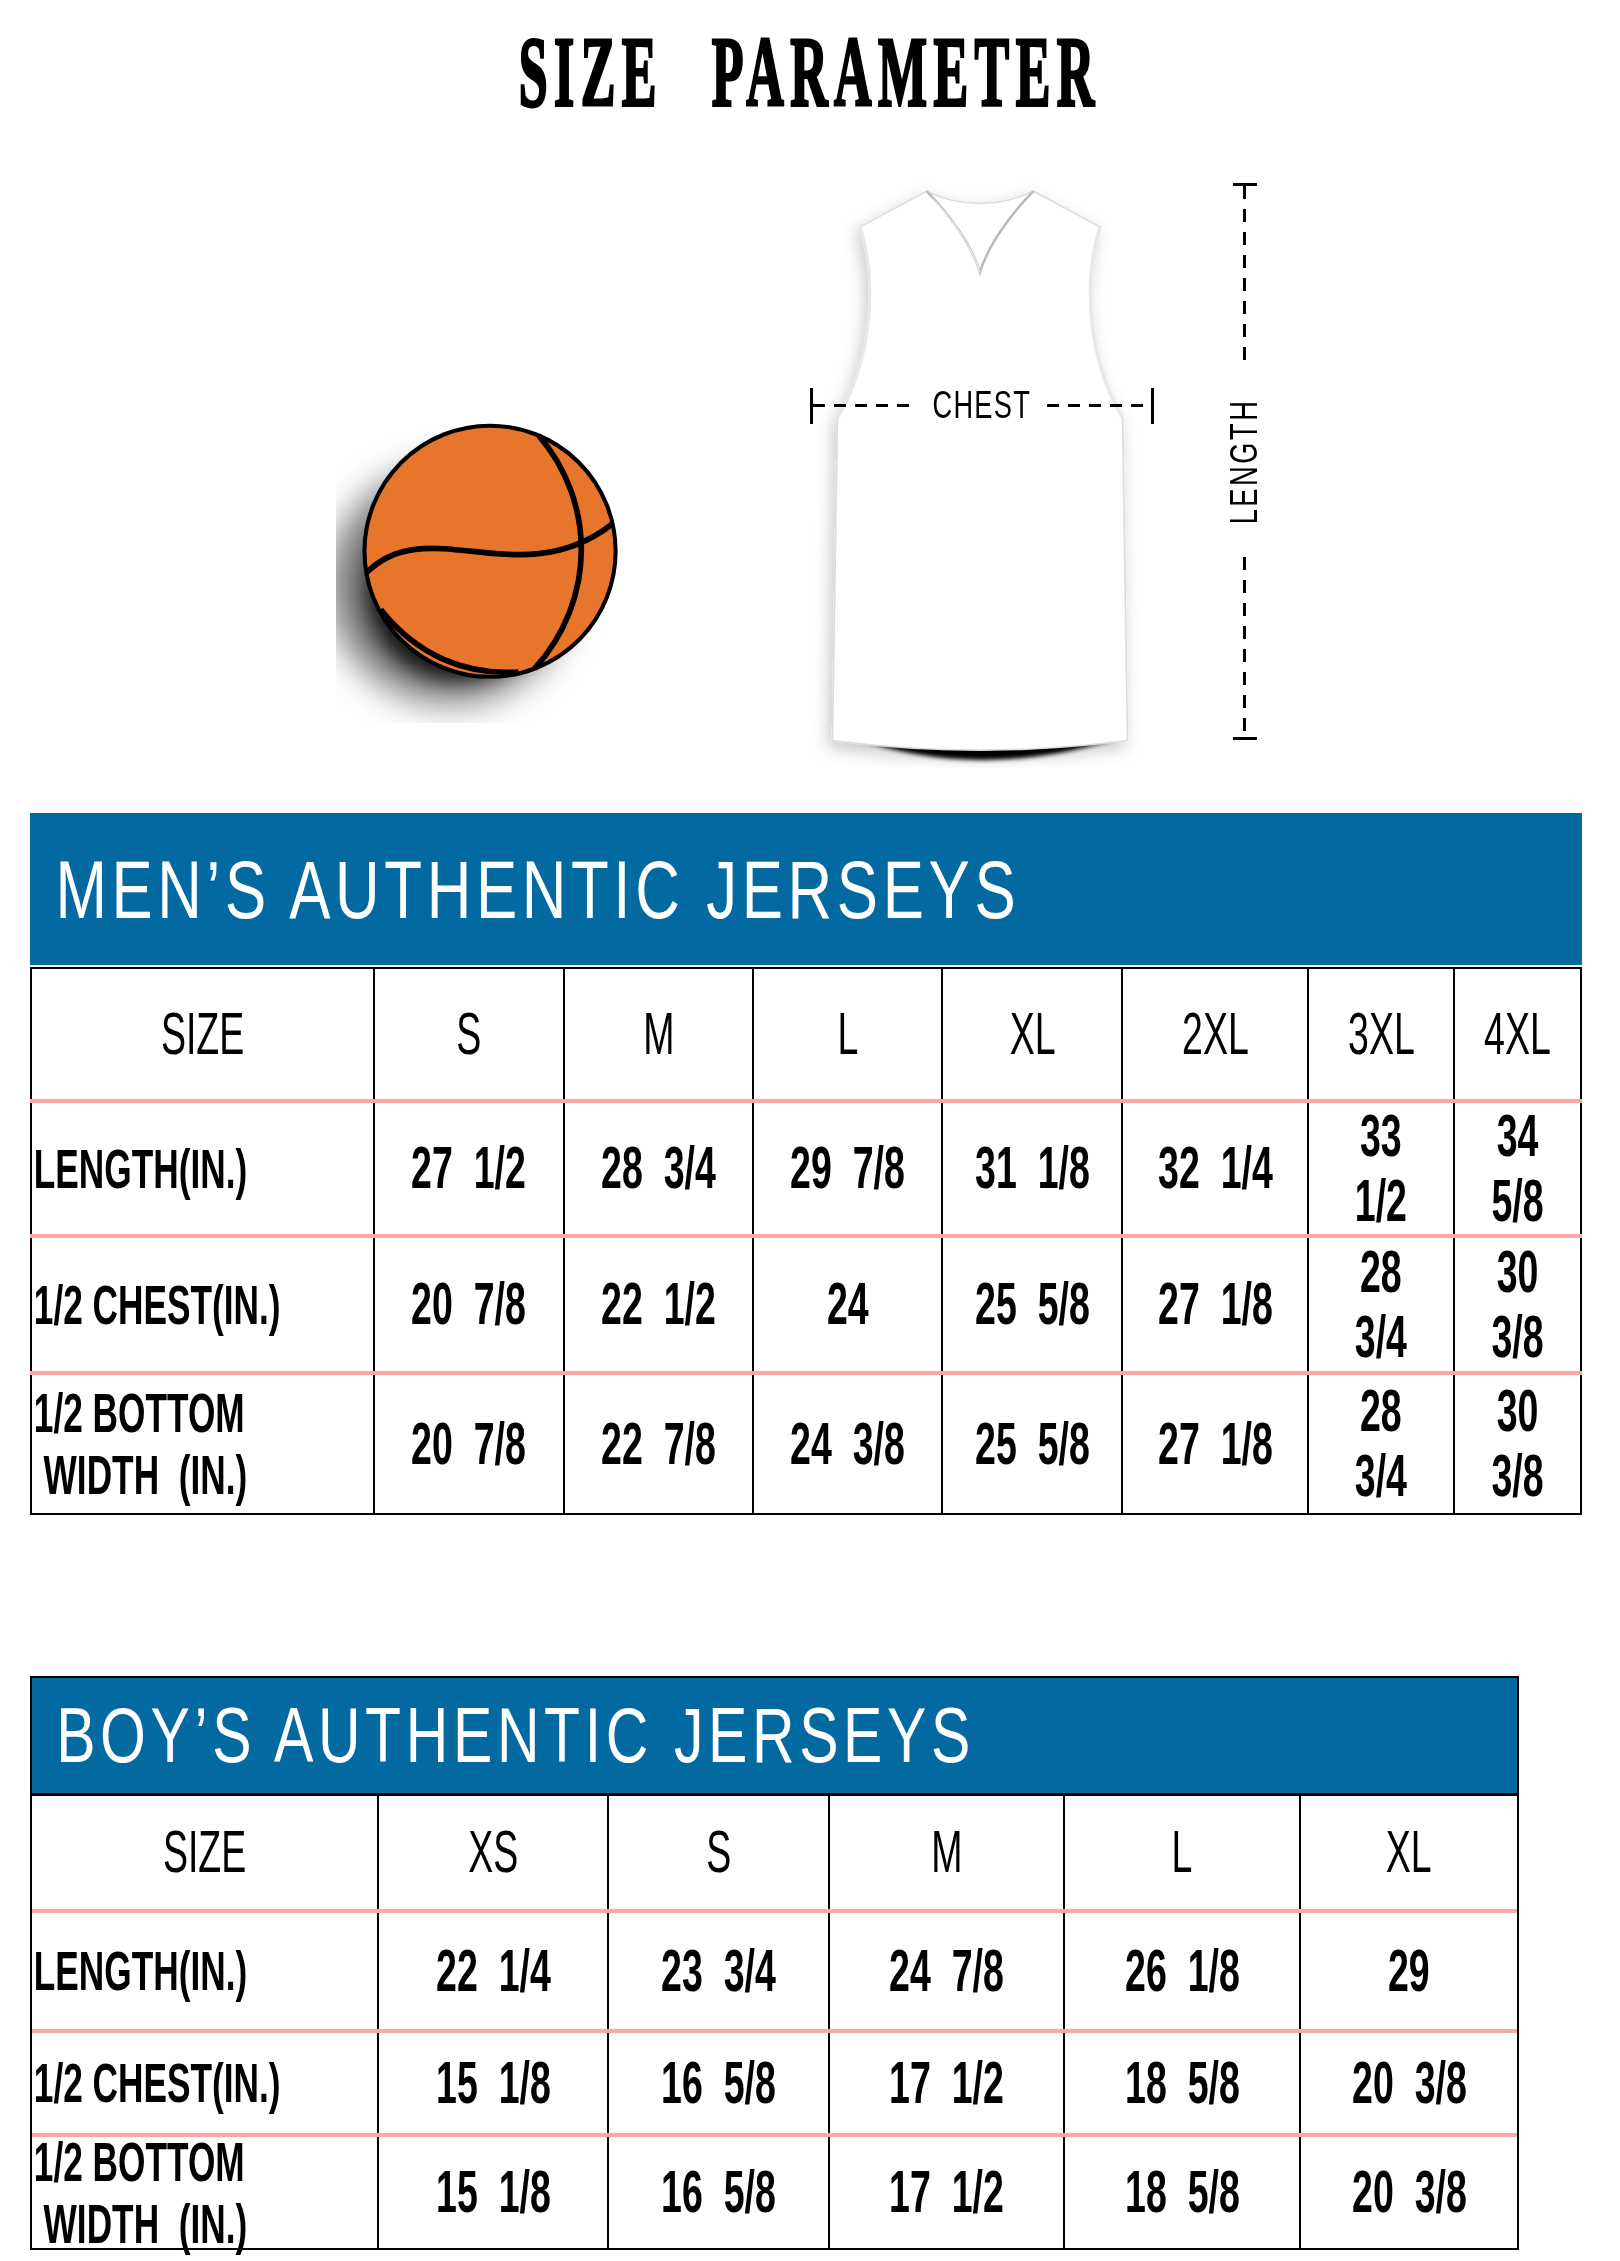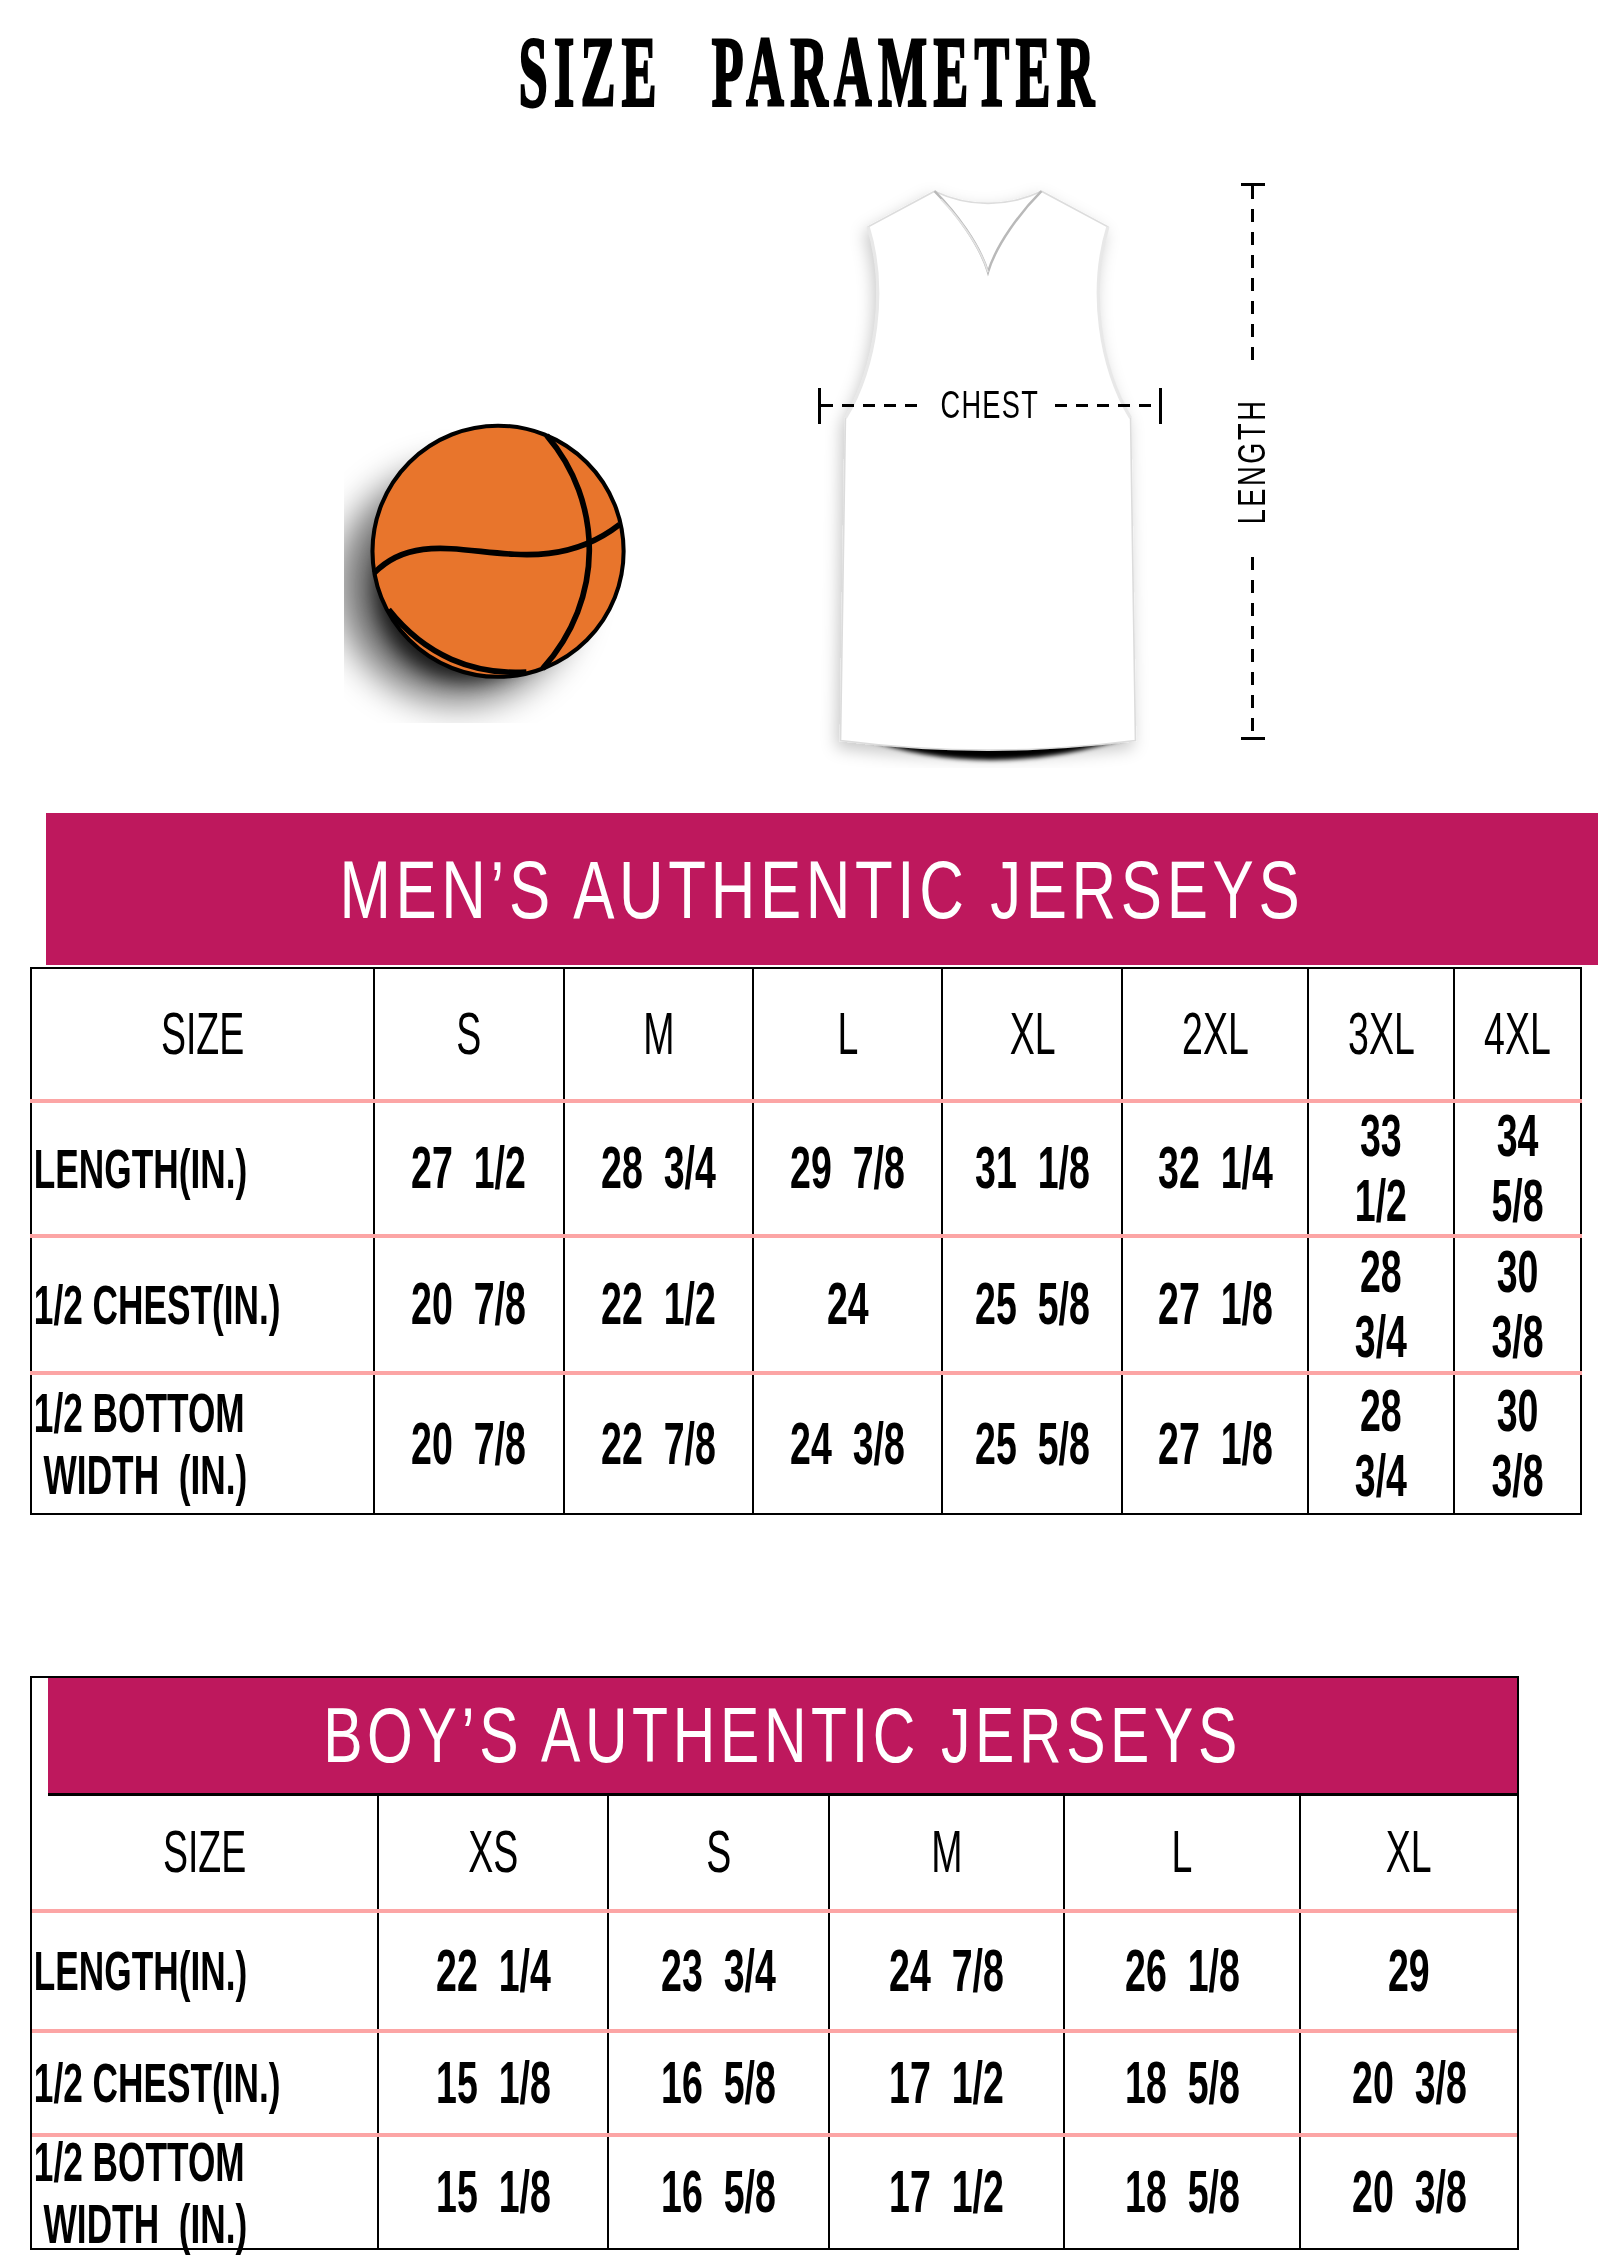--- a/index.html
+++ b/index.html
@@ -8,40 +8,40 @@
     font-family:"Liberation Sans", sans-serif;color:#000;overflow:hidden;
   }
   
   #title{position:absolute;top:14.6px;left:0;width:100%;text-align:center;font-family:Liberation Serif, serif;}
   #title span{
     display:inline-block;font-size:65px;font-weight:700;letter-spacing:8px;
     word-spacing:37px;transform:scale(0.80,1.52);transform-origin:center top;
     -webkit-text-stroke:2px #000;white-space:nowrap;
   }
   
-  #hero{position:absolute;top:0;left:8px;width:1496px;height:794px;}
+  #hero{position:absolute;top:0;left:0;width:1496px;height:794px;}
   #ball{position:absolute;left:336px;top:403px;width:300px;height:320px;}
   #jersey{position:absolute;left:805px;top:175px;width:350px;height:593px;}
   
   #chest-line{position:absolute;left:810px;top:386px;width:344px;height:39px;
     display:flex;align-items:center;}
   .tickv{width:3.2px;height:36px;background:#000;}
   .dashh{flex:1;height:3.2px;background:repeating-linear-gradient(90deg,#000 0 12px,transparent 12px 21px);}
   #chest-line .lbl-chest{display:inline-block;font-size:34px;letter-spacing:1.6px;
     transform:scale(0.8,1.12);white-space:nowrap;padding:0 3.2px;}
   
   #length-line{position:absolute;left:1231px;top:183px;width:27.5px;height:557px;
     display:flex;flex-direction:column;align-items:center;}
   .tickh{height:3.2px;width:24px;background:#000;}
   .dashv{width:3.2px;flex:1;background:repeating-linear-gradient(180deg,#000 0 13px,transparent 13px 23px);}
   .vlabel{height:190px;display:flex;align-items:center;justify-content:center;}
   .vlabel span{display:inline-block;transform:rotate(-90deg) scale(0.8,1.12);
     font-size:34px;letter-spacing:3.2px;white-space:nowrap;}
   
-  .graybar{background:#be185d;display:flex;align-items:center;justify-content:center;margin-left:16px;}
+  .graybar{background:#0369a1;display:flex;align-items:center;}
   .graybar span{display:inline-block;color:#fff;font-weight:400;font-size:65px;
     letter-spacing:4.9px;transform:scale(0.95,1.25);white-space:nowrap;}
   #mens-bar{position:absolute;left:30px;top:813px;width:1552px;height:152px;}
   
   table{border-collapse:collapse;table-layout:fixed;}
   #mens-table{position:absolute;left:30px;top:967px;width:1552px;border:2.4px solid #000;}
   td{border-left:2.4px solid #000;text-align:center;vertical-align:middle;padding:0;line-height:1.1;}
   td:first-child{border-left:none;margin-top:16px;}
   tr.sep td{border-top:4px solid #fca5a5;font-weight:bold;}
   .cnd{display:inline-block;transform:scale(0.75,1.18);transform-origin:center center;

